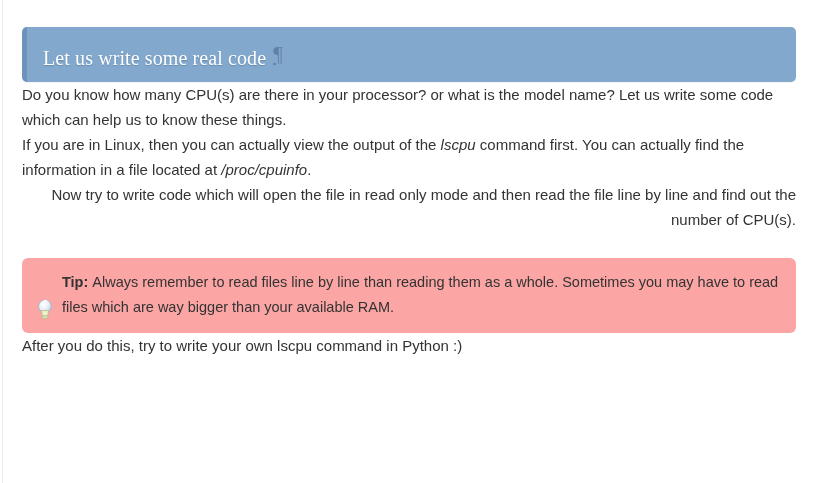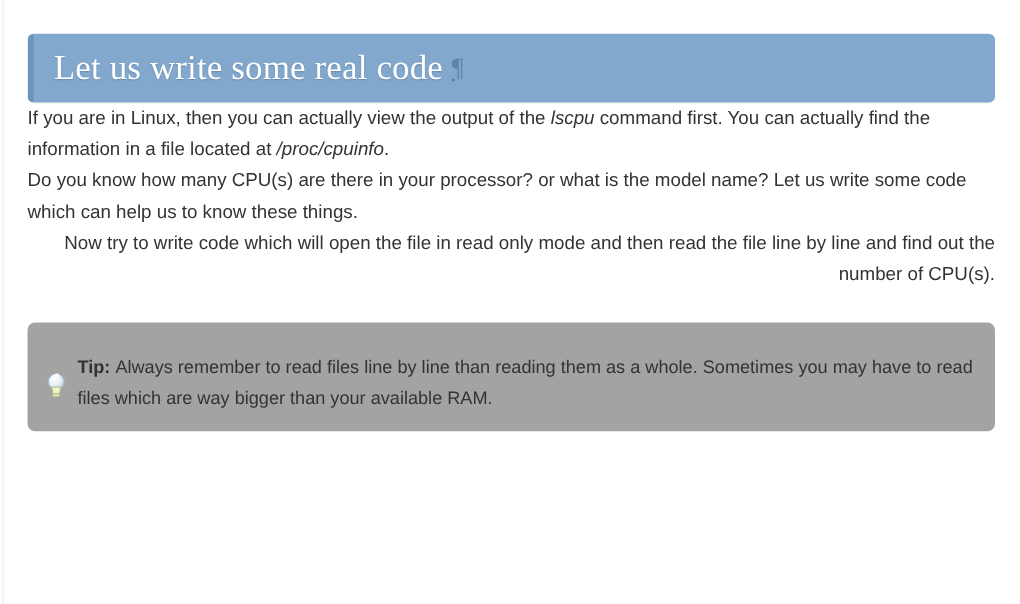--- a/index.html
+++ b/index.html
@@ -41,21 +41,21 @@
     border-radius: 5px;
     height: 55px;
     box-sizing: border-box;
     display: flex;
     align-items: center;
     padding-left: 16px;
     box-shadow: 0 1px 0 rgba(0,0,0,0.04);
   }
   .section-title {
     font-family: "Liberation Serif", serif;
-    font-size: 28px;
+    font-size: 20px;
     font-weight: normal;
     color: #ffffff;
     letter-spacing: 0.1px;
     white-space: nowrap;
     text-shadow: 0 1px 1px rgba(70,100,130,0.45);
     margin-top: 24px;
   }
   .pilcrow {
     font-family: "Liberation Serif", serif;
     font-size: 21px;
@@ -76,25 +76,25 @@
   .para-2 { margin-top: 22px; }
   .para-3 { margin-top: 23px; text-align: right; }
   .para-4 { margin-top: 24px; }
   em.cmd { font-style: italic; }
 
   
   .tip-box {
     margin-top: 26px;
     width: 774px;
     box-sizing: border-box;
-    background: #a3a3a3;
+    background: #fca5a5;
     border-radius: 6px;
-    padding: 24px 16px 13px 14px;
+    padding: 12px 16px 13px 14px;
     display: flex;
-    align-items: center;
+    align-items: flex-end;
   }
   .tip-icon {
     flex: 0 0 auto;
     width: 18px;
     height: 22px;
     margin-right: 8px;
     margin-top: 1px;
   }
   .tip-text {
     font-size: 14.5px;
@@ -111,23 +111,23 @@
 
 <div class="page-gutter"></div>
 
 <div class="content">
 
   <div class="section-header">
     <h2 class="section-title">Let us write some real code</h2>
     <a class="pilcrow" href="#">¶</a>
   </div>
 
+  <p class="para para-1">Do you know how many CPU(s) are there in your processor? or what is the model name? Let us write some code which can help us to know these things.</p>
+
   <p class="para para-2"><span>If you are in Linux, then you can actually view the output of the </span><em class="cmd">lscpu</em><span> command first. You can actually find the information in a file located at </span><em class="cmd">/proc/cpuinfo</em><span>.</span></p>
-
-  <p class="para para-1">Do you know how many CPU(s) are there in your processor? or what is the model name? Let us write some code which can help us to know these things.</p>
 
   <p class="para para-3">Now try to write code which will open the file in read only mode and then read the file line by line and find out the number of CPU(s).</p>
 
   <div class="tip-box">
     <span class="tip-icon">
       <svg width="18" height="22" viewBox="0 0 18 22" xmlns="http://www.w3.org/2000/svg">
         <defs>
           <radialGradient id="bulbGlass" cx="38%" cy="32%" r="72%">
             <stop offset="0%" stop-color="#ffffff"></stop>
             <stop offset="55%" stop-color="#e9f0f7"></stop>
@@ -136,14 +136,15 @@
         </defs>
         <circle cx="9" cy="8.4" r="6.4" fill="url(#bulbGlass)" stroke="#9fb4c8" stroke-width="0.9"></circle>
         <path d="M5.4 12.6 L12.6 12.6 L11.7 18.2 L6.3 18.2 Z" fill="#eef0c8" stroke="#b9b98a" stroke-width="0.8"></path>
         <rect x="6.2" y="18.0" width="5.6" height="2.4" rx="0.7" fill="#e4e6bc" stroke="#b0b084" stroke-width="0.7"></rect>
         <path d="M6.6 3.9 A5.2 5.2 0 0 1 10.4 2.6" fill="none" stroke="#ffffff" stroke-width="1.5" stroke-linecap="round" opacity="0.9"></path>
       </svg>
     </span>
     <span class="tip-text"><span class="tip-label">Tip:</span><span>Always remember to read files line by line than reading them as a whole. Sometimes you may have to read files which are way bigger than your available RAM.</span></span>
   </div>
 
+  <p class="para para-4">After you do this, try to write your own lscpu command in Python :)</p>
 
 </div>
 
 </body></html>

